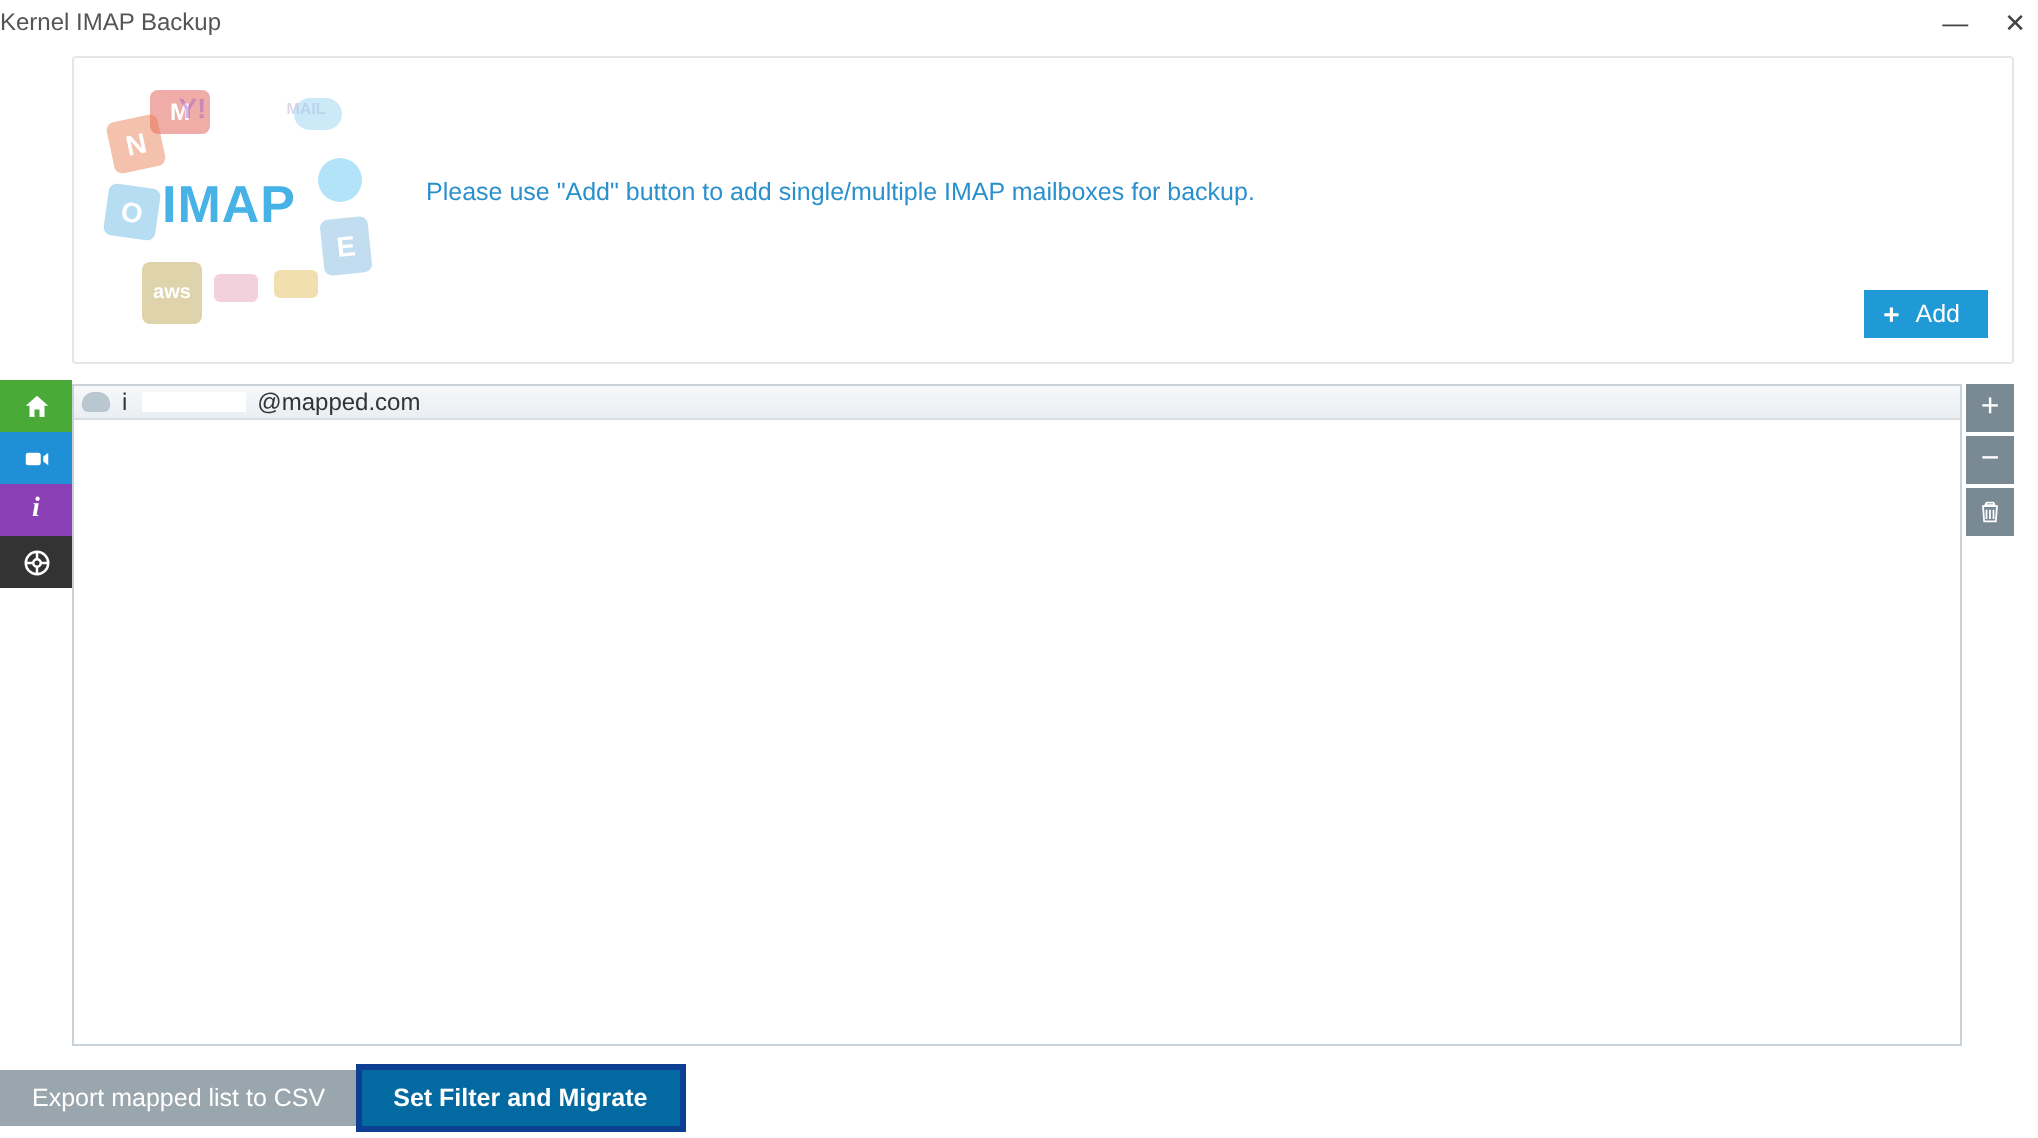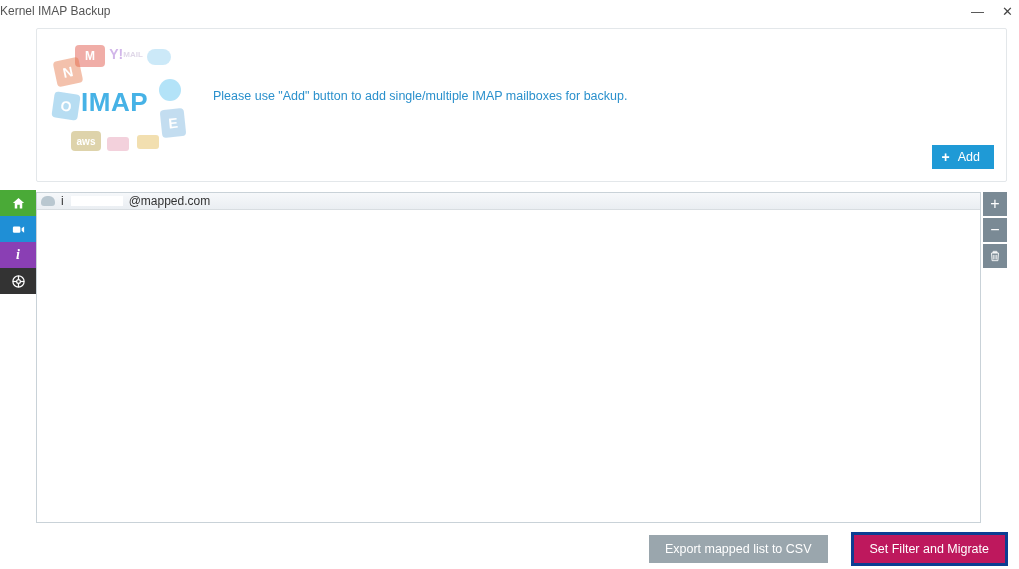--- a/index.html
+++ b/index.html
@@ -90,21 +90,21 @@
     border-radius: 4px; opacity: 0.45; color: #fff;
     font-weight: 700;
   }
   .ic.m    { left: 26px; top: 6px;  width: 30px; height: 22px; background: #e04c3e; font-size:12px; }
   .ic.y    { left: 60px; top: 4px;  width: 34px; height: 22px; background: transparent; color:#9b5ecf; font-size:14px; }
   .ic.msg  { left: 98px; top: 10px; width: 24px; height: 16px; background: #8fcff0; border-radius: 10px; }
   .ic.tb   { left: 110px; top:40px; width: 22px; height: 22px; background: #56c2f0; border-radius: 50%; }
   .ic.n    { left: 6px;  top: 20px; width: 26px; height: 26px; background: #e67848; transform: rotate(-12deg); font-size:14px; }
   .ic.o    { left: 4px;  top: 54px; width: 26px; height: 26px; background: #61b4e4; transform: rotate(8deg); font-size:14px; }
   .ic.e    { left: 112px; top:70px; width: 24px; height: 28px; background: #7bb6e0; transform: rotate(-6deg); font-size:14px; }
-  .ic.aws  { left: 22px; top: 92px; width: 30px; height: 20px; background: #b7a047; border-radius: 4px; font-size:10px; }
+  .ic.aws  { left: 22px; top: 92px; width: 30px; height: 31px; background: #b7a047; border-radius: 4px; font-size:10px; }
   .ic.r1   { left: 58px; top: 98px; width: 22px; height: 14px; background: #e49ab2; border-radius: 3px; }
   .ic.r2   { left: 88px; top: 96px; width: 22px; height: 14px; background: #e2b850; border-radius: 3px; }
 
   .hero-text {
     color: #2a90cc; font-size: 12.5px; padding-top: 50px;
   }
 
   .add-btn {
     position: absolute; right: 12px; bottom: 12px;
     background: #1f9ad6; color: #fff; font-size: 12.5px;
@@ -147,35 +147,35 @@
     width: 24px; height: 24px; background: #7a8a95; color: #fff;
     display: flex; align-items: center; justify-content: center;
     font-size: 16px; cursor: pointer; border: none;
   }
   .actbtn.trash svg { width: 14px; height: 14px; fill: #fff; }
 
   
   .bottom-bar {
     position: absolute; left: 0; right: 0; bottom: 0;
     height: 40px;
-    display: flex; justify-content: flex-end; align-items: center;
-    gap: 26px; padding-right: 14px;
+    display: flex; align-items: center;
+    gap: 2px; padding-right: 14px;
     background: #fff;
   }
   .btn {
     height: 28px; padding: 0 16px; font-size: 12.5px;
     color: #fff; border: none; cursor: pointer;
     display: flex; align-items: center; justify-content: center;
   }
   .btn.gray { background: #9aa6ad; }
   .btn.primary {
-    background: #be185d;
+    background: #0369a1;
     outline: 3px solid #0c3e92;
     outline-offset: 0;
-    font-weight: 400;
+    font-weight: 700;
     min-width: 150px;
   }
 </style>
 </head>
 <body>
 
 <div class="titlebar">
   <span class="title">Kernel IMAP Backup</span>
   <div class="win-controls">
     <span>—</span>
@@ -215,21 +215,21 @@
         </svg>
     </div>
   </div>
 
   <div class="content">
 
     <div class="hero">
       <div class="hero-inner">
         <div class="imap-cloud">
           <div class="ic m">M</div>
-          <div class="ic y">Y!<div style="font-size:8px;color:#b9a7cc;">MAIL</div></div>
+          <div class="ic y">Y!<div style="font-size:8px;color:#b9a7cc;padding-left:40px;">MAIL</div></div>
           <div class="ic msg"></div>
           <div class="ic tb"></div>
           <div class="ic n">N</div>
           <div class="ic o">O</div>
           <div class="ic e">E</div>
           <div class="ic aws">aws</div>
           <div class="ic r1"></div>
           <div class="ic r2"></div>
           <div class="imap-label">IMAP</div>
         </div>

